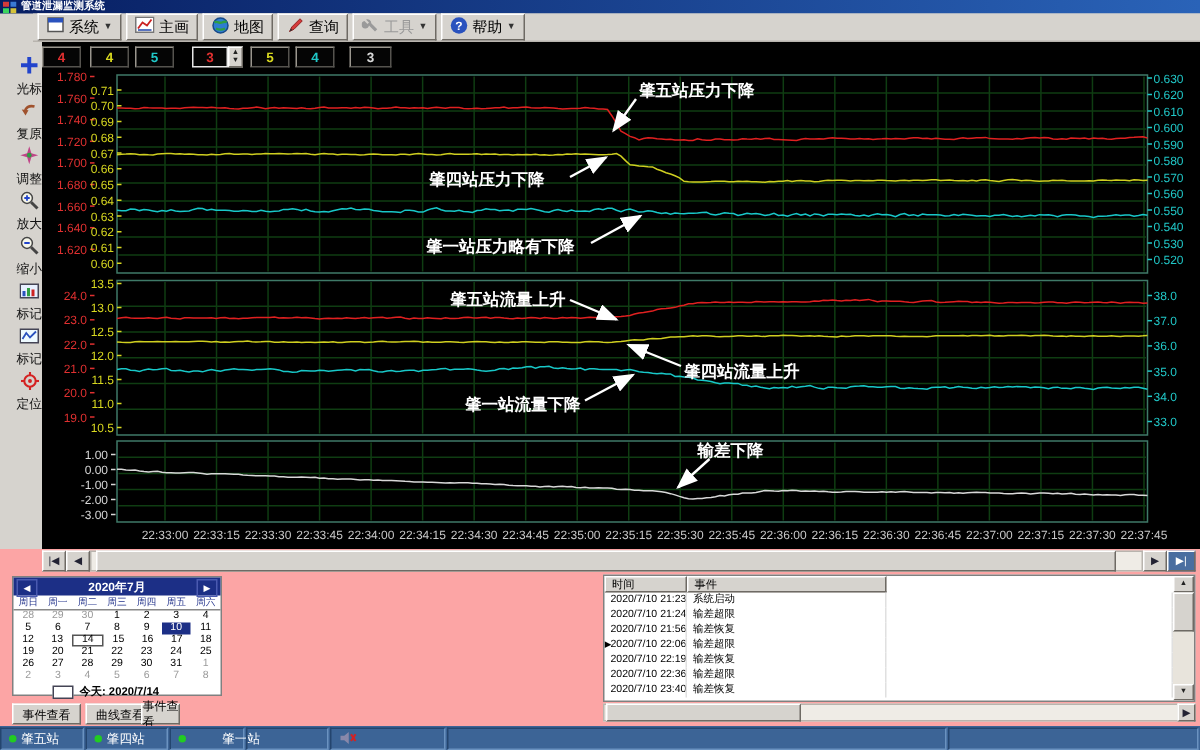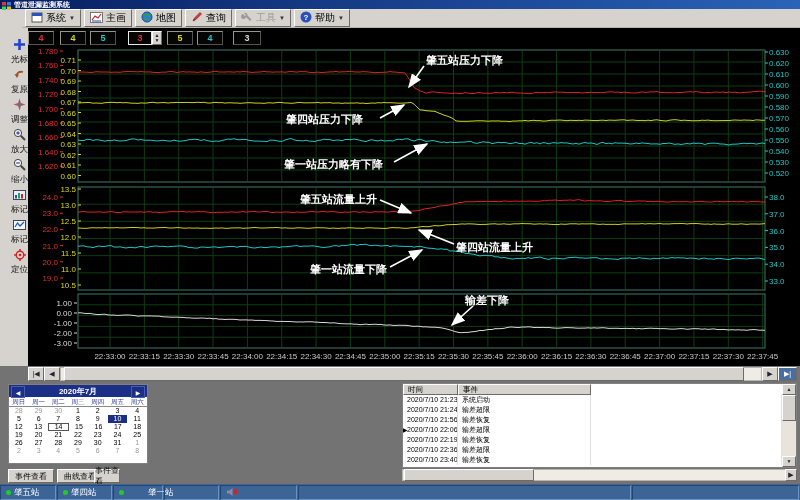--- a/index.html
+++ b/index.html
@@ -25,21 +25,21 @@
   #chartsvg{position:absolute;left:0;top:0;}
   .countbtn{position:absolute;top:3px;height:14px;background:#050505;
        border:1px solid;border-color:#9a968e #55534e #55534e #9a968e;
        font-size:9px;font-weight:bold;display:flex;align-items:center;justify-content:center;
        box-sizing:border-box;cursor:pointer;}
   .spinval{border:1px solid #e8e8e8 !important;}
   .spinarrows{position:absolute;top:3px;width:10px;height:14px;background:#d6d3ce;
        border:1px solid;border-color:#fff #6e6a64 #6e6a64 #fff;box-sizing:border-box;
        display:flex;flex-direction:column;align-items:center;justify-content:center;cursor:pointer;}
   .spinarrows span{font-size:5px;line-height:5px;color:#222;}
-  .bottompanel{position:absolute;left:0;top:366px;width:800px;height:118px;background:#737373;}
+  .bottompanel{position:absolute;left:0;top:366px;width:800px;height:118px;background:#fca5a5;}
   .scrbtn{position:absolute;top:1px;height:14px;background:#d6d3ce;border:1px solid;
        border-color:#fff #6e6a64 #6e6a64 #fff;font-size:7px;color:#223;display:flex;
        align-items:center;justify-content:center;box-sizing:border-box;cursor:pointer;}
   .scrtrack{position:absolute;top:1px;height:14px;background:#efece6;border:1px solid #b8b4ae;
        box-sizing:border-box;}
   .scrthumb{position:absolute;top:1px;height:14px;background:#d6d3ce;border:1px solid;
        border-color:#fff #6e6a64 #6e6a64 #fff;box-sizing:border-box;cursor:grab;}
   .calendar{position:absolute;left:8px;top:18px;width:140px;height:80px;background:#fff;
        border:1px solid #808080;box-sizing:border-box;}
   .calhdr{position:relative;height:12px;background:#1c2f86;color:#fff;font-size:8px;font-weight:bold;
@@ -539,20 +539,24 @@
         </div>
         <div class="calrow">
           <div class="calcell gray">2</div>
           <div class="calcell gray">3</div>
           <div class="calcell gray">4</div>
           <div class="calcell gray">5</div>
           <div class="calcell gray">6</div>
           <div class="calcell gray">7</div>
           <div class="calcell gray">8</div>
         </div>
+        <div class="calfoot">
+          <span class="todaybox"></span>
+          <span>今天: 2020/7/14</span>
+        </div>
       </div>
       <div class="ebtn" style="left: 8px; width: 46px;">事件查看</div>
       <div class="ebtn" style="left: 57px; width: 46px;">曲线查看</div>
       <div class="ebtn" style="left: 94px; width: 26px;">事件查看</div>
       <div class="eventtable">
         <div class="thcell" style="left: 0px; width: 55px;">时间</div>
         <div class="thcell" style="left: 55px; width: 133px;">事件</div>
         <div class="trow" style="top: 11px;">
           <div class="tcell" style="left: 0px; width: 55px;">2020/7/10 21:23:00</div>
           <div class="tcell" style="left: 55px; width: 133px;">系统启动</div>

